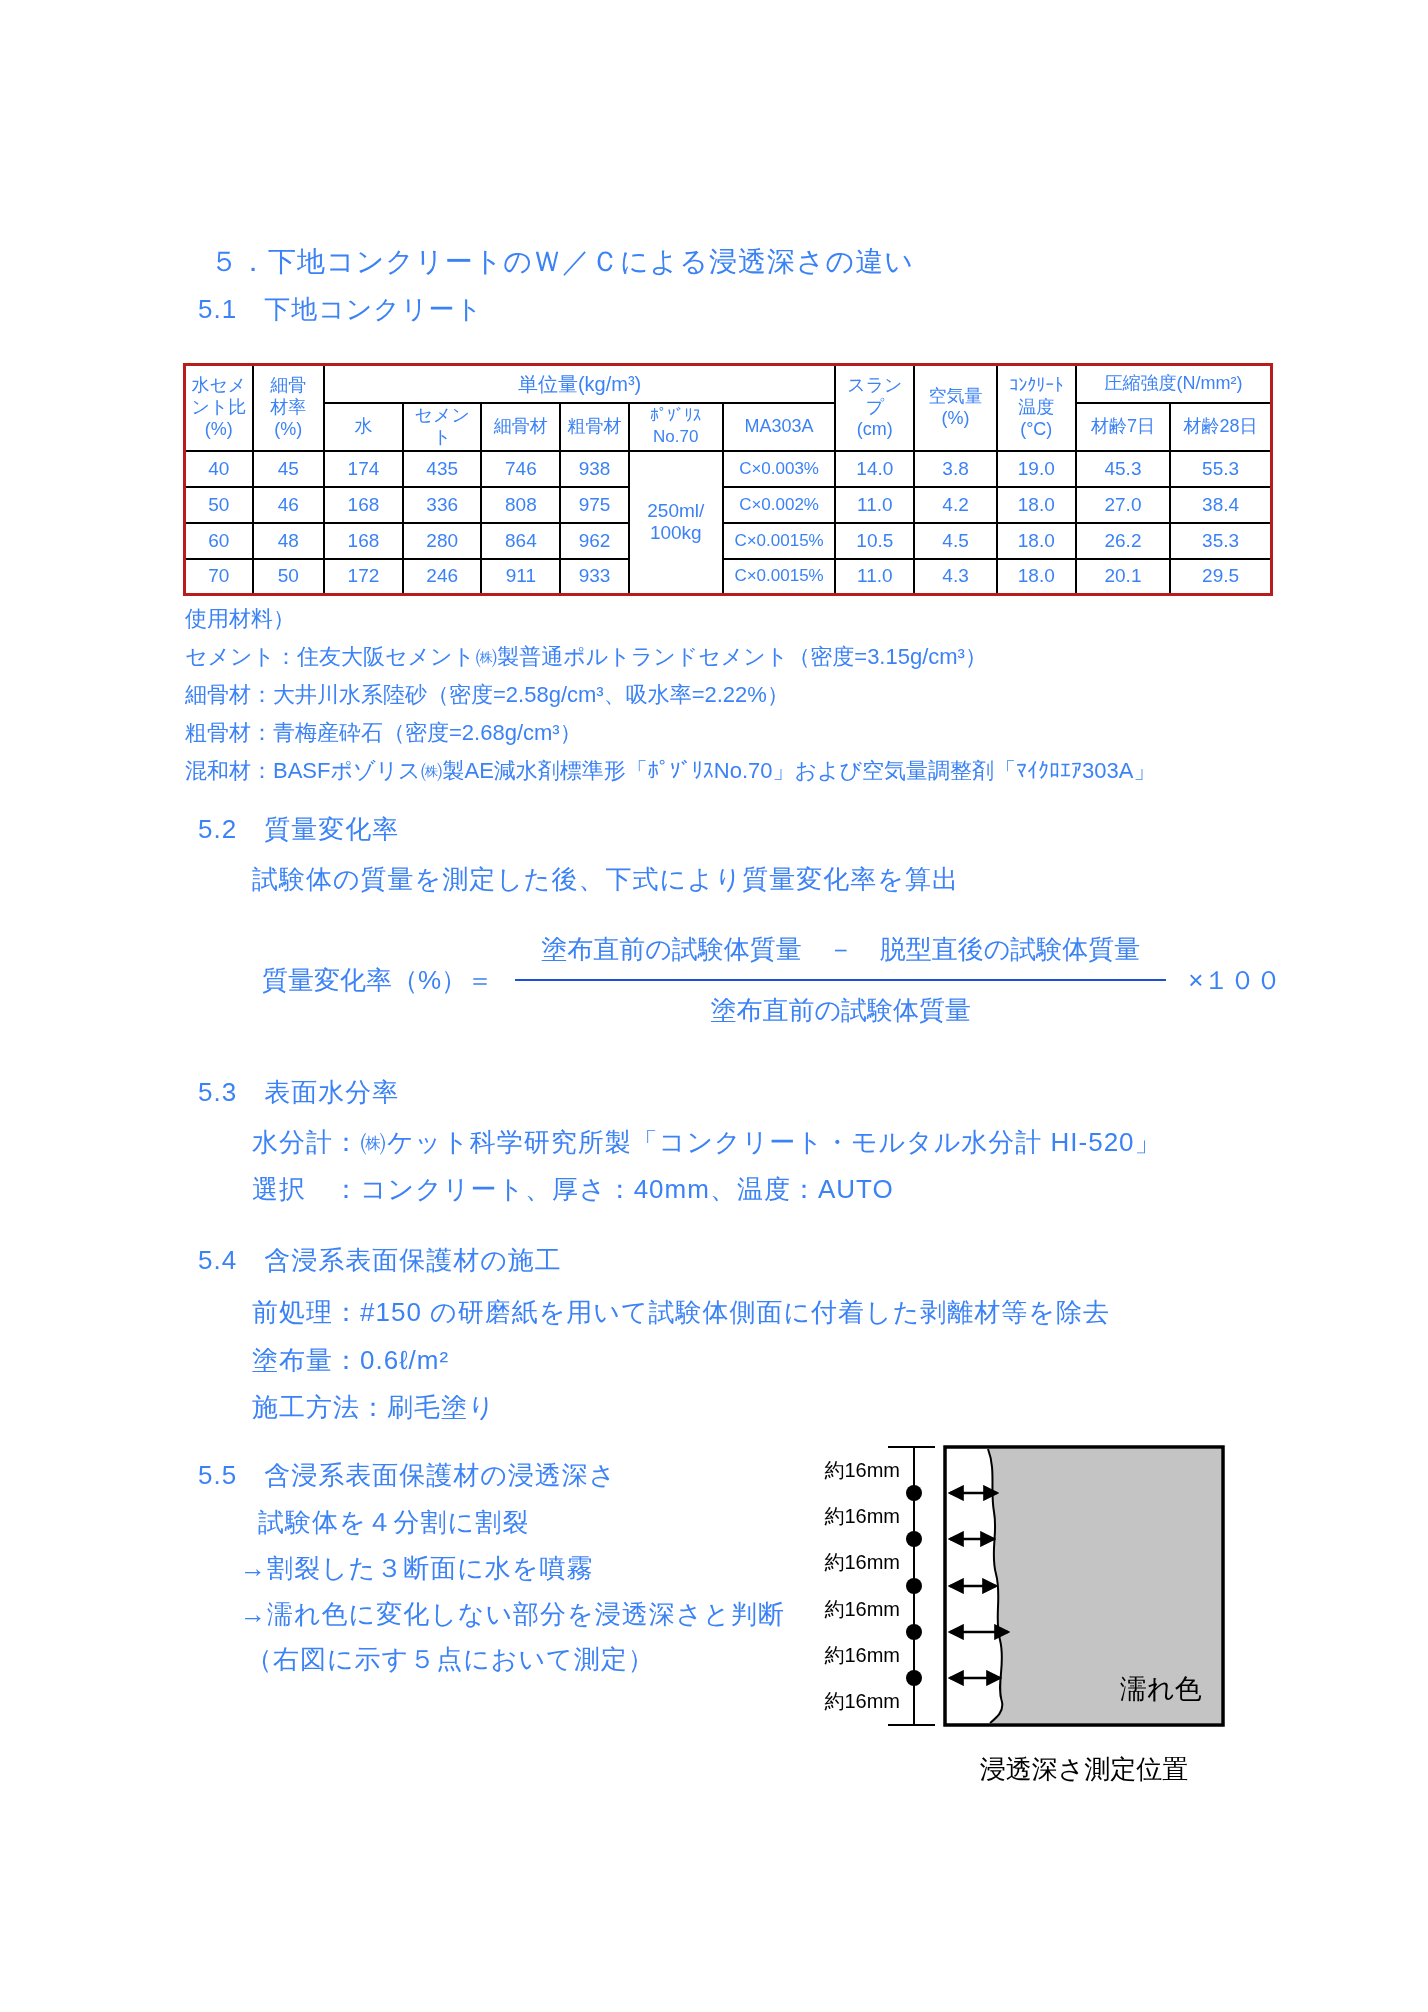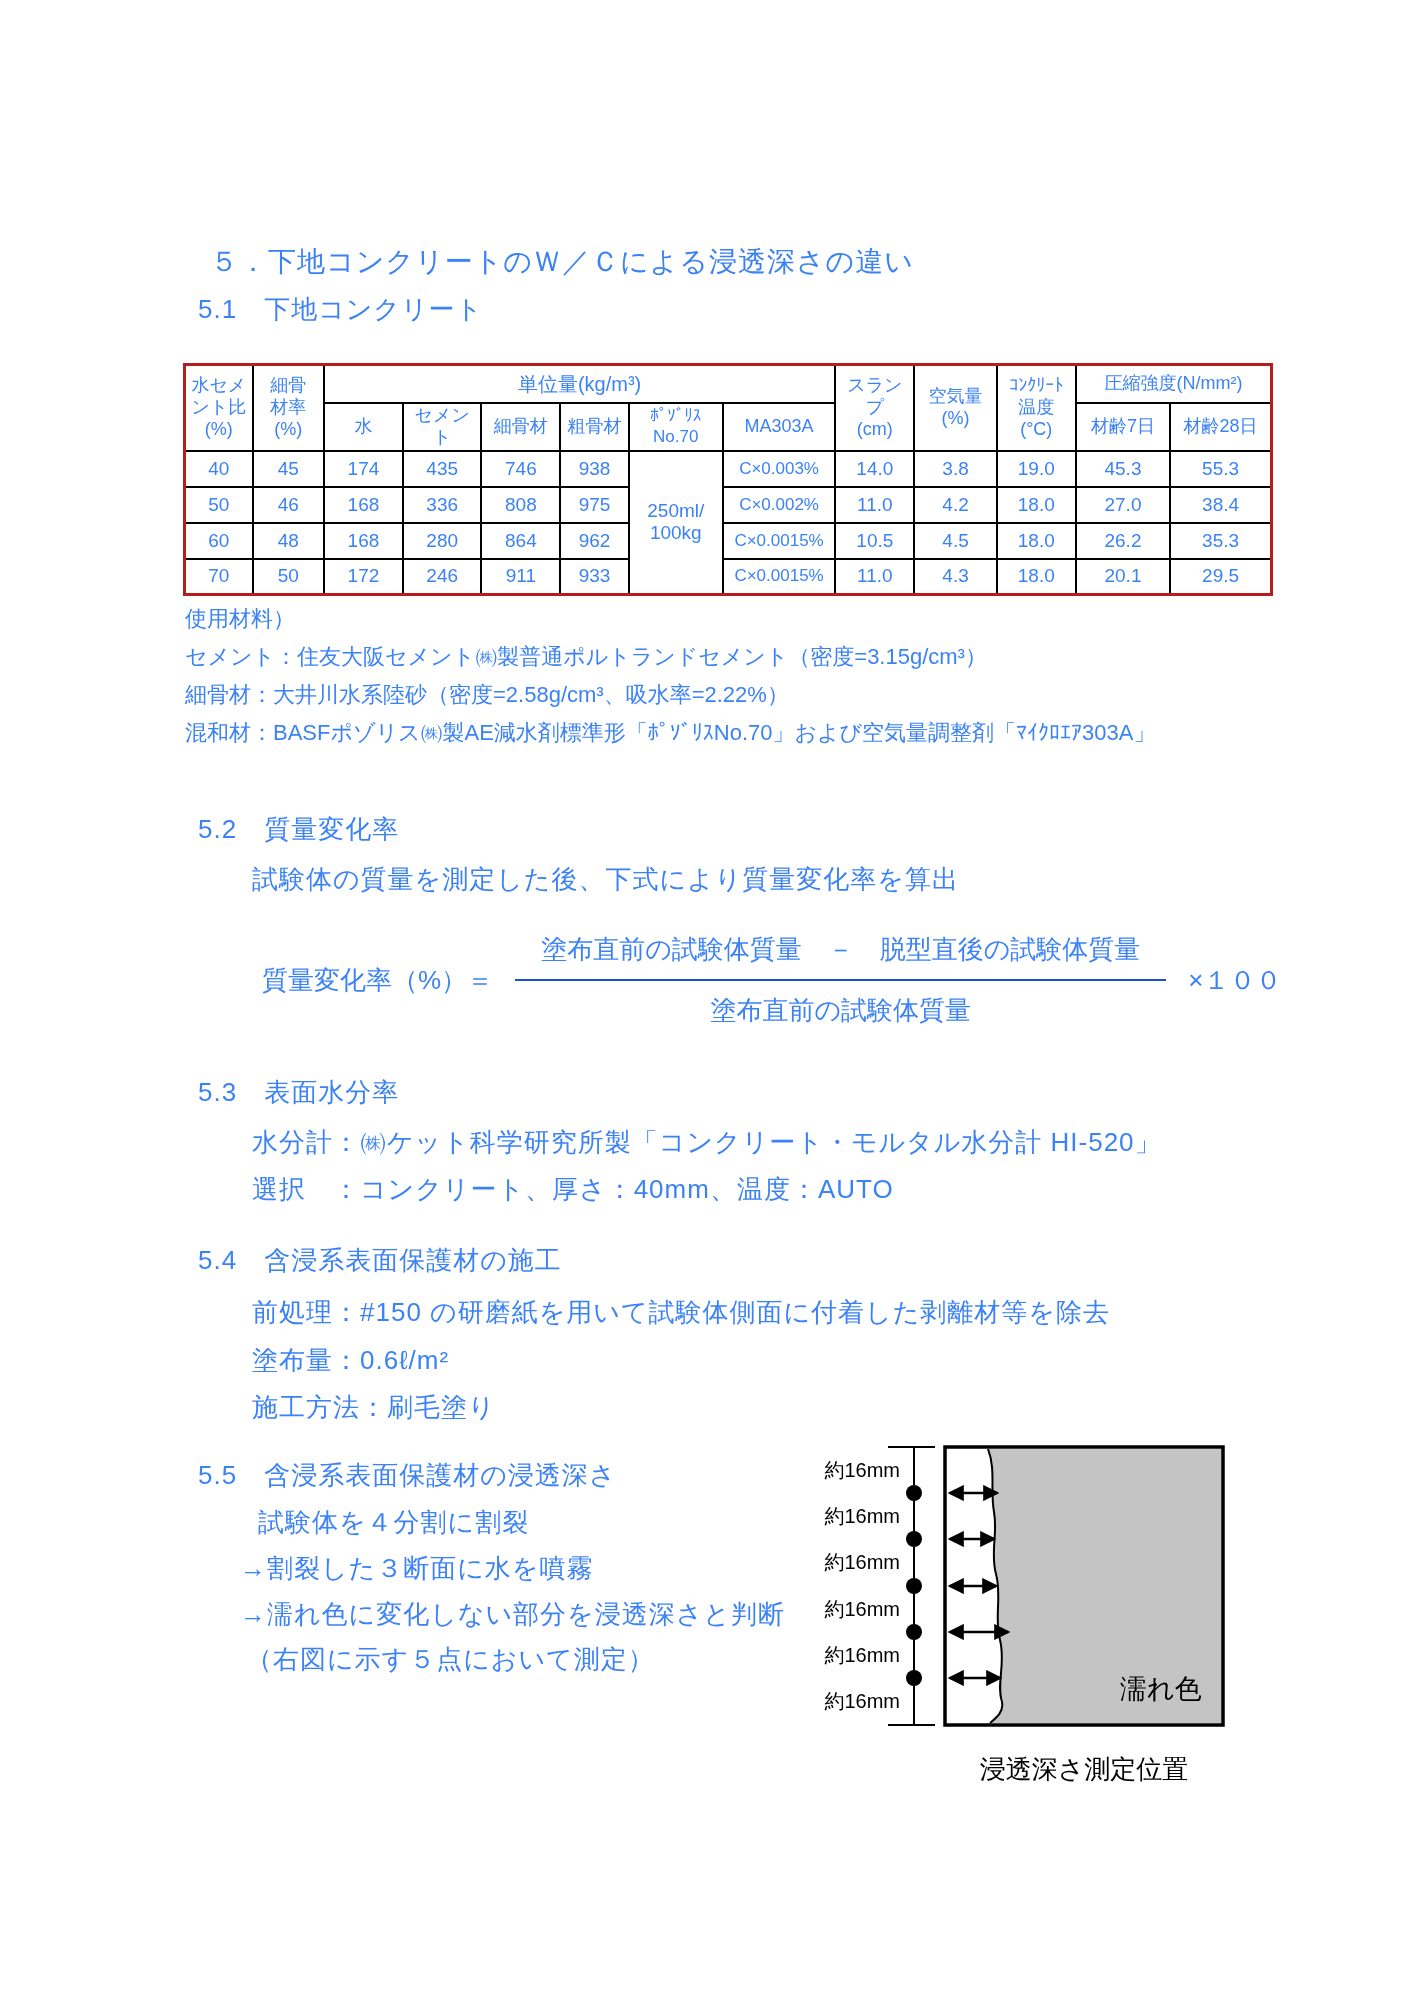--- a/index.html
+++ b/index.html
@@ -158,20 +158,21 @@
         <td>20.1</td>
         <td>29.5</td>
       </tr>
     </tbody>
   </table>
 
   <div class="abs" style="left:185px;top:600px;">
     <div class="note-line">使用材料）</div>
     <div class="note-line">セメント：住友大阪セメント㈱製普通ポルトランドセメント（密度=3.15g/cm³）</div>
     <div class="note-line">細骨材：大井川水系陸砂（密度=2.58g/cm³、吸水率=2.22%）</div>
+    <div class="note-line">粗骨材：青梅産砕石（密度=2.68g/cm³）</div>
     <div class="note-line">混和材：BASFポゾリス㈱製AE減水剤標準形「ﾎﾟｿﾞﾘｽNo.70」および空気量調整剤「ﾏｲｸﾛｴｱ303A」</div>
   </div>
 
   <div class="abs h" style="left:198px;top:812px;">5.2　質量変化率</div>
   <div class="abs body-line" style="left:252px;top:862px;">試験体の質量を測定した後、下式により質量変化率を算出</div>
 
   <div class="abs formula" style="left:262px;top:932px;">
     <div>質量変化率（%）＝</div>
     <div class="frac">
       <div class="num">塗布直前の試験体質量　－　脱型直後の試験体質量</div>

